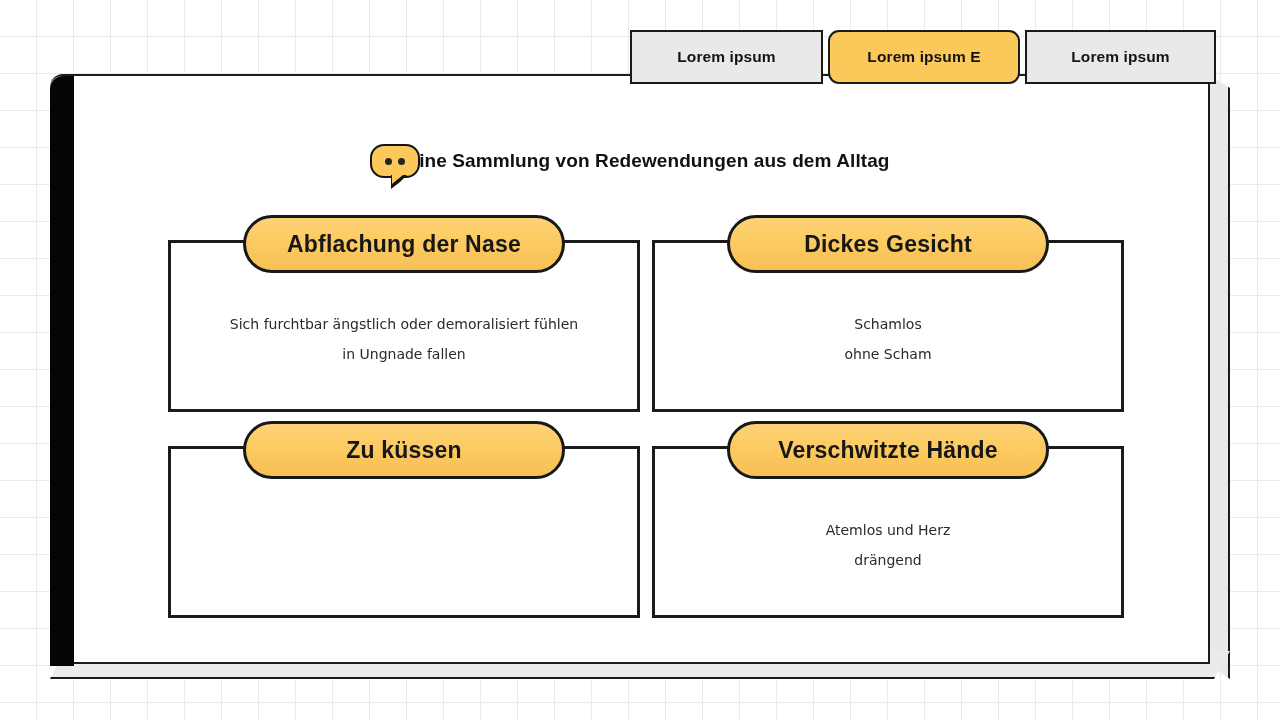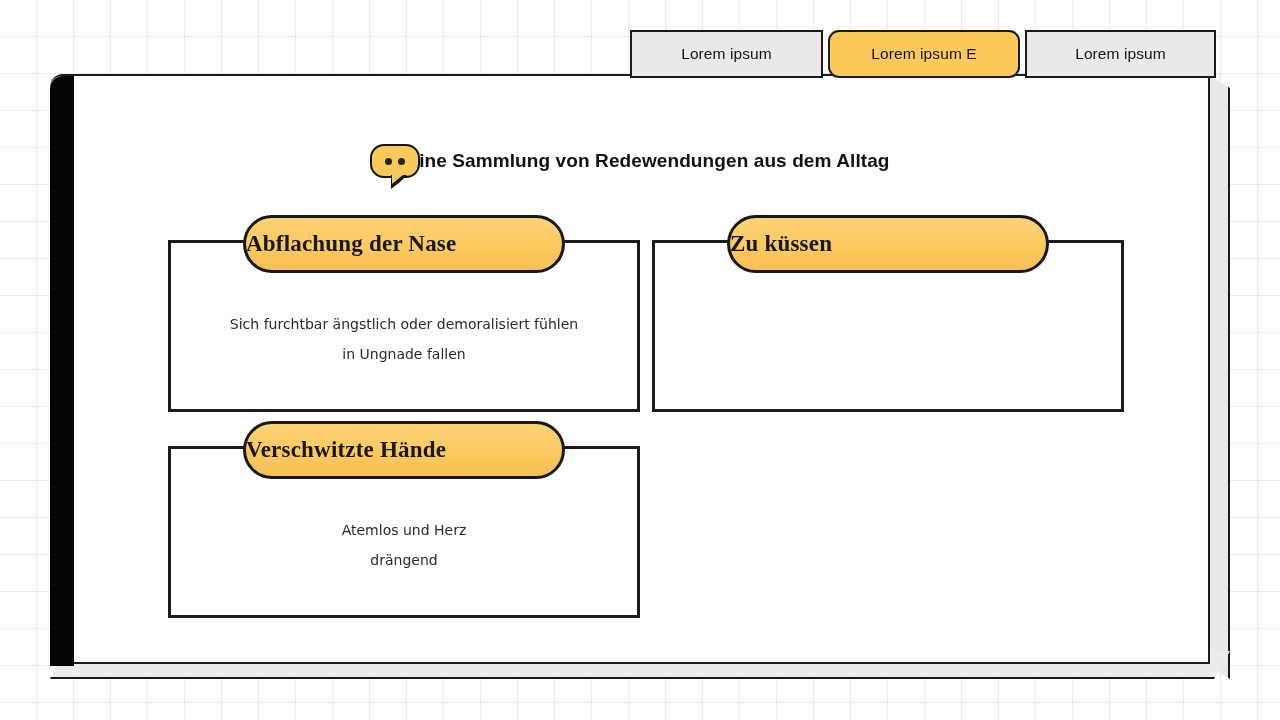--- a/index.html
+++ b/index.html
@@ -27,24 +27,24 @@
     position:absolute;
     left:630px; top:30px;
     height:48px;
     display:flex;
     align-items:stretch;
     z-index:40;
   }
   .tab {
     border:2px solid #1a1a1a;
     display:flex; align-items:center; justify-content:center;
-    font-size:15.5px; font-weight:normal;
+    font-size:15.5px; font-weight:bold;
     color:#141414;
     letter-spacing:.1px;
-    height:48px;
+    height:54px;
   }
   .tab-inactive { background:#e9e9e9; }
   .tab-active   { background:#fbc košice; }
   .tab-active   { background:#fcc council; }
   .tab-active   { background:#fbc95a; }
   .tab-gap { width:5px; }
   #tab0 { width:193px; }
   #tab1 { width:192px;border-radius:11px; }
   #tab2 { width:191px; }
 
@@ -179,22 +179,22 @@
     left:50%;
     top:-28px;
     transform:translateX(-50%);
     width:322px;
     height:58px;
     border:3px solid #181818;
     border-radius:29px;
     background:linear-gradient(180deg,#fdd275 0%,#fbc85d 58%,#f6c055 100%);
     display:flex;
     align-items:center;
+    justify-content:center;
     z-index:3;
-    font-family:Liberation Serif, serif;
   }
   .pill-label {
     font-size:23px;
     font-weight:bold;
     color:#171717;
     white-space:nowrap;
     letter-spacing:.2px;
   }
 
   .card-body {
@@ -251,20 +251,27 @@
       <div id="grid">
 
         <div class="card">
           <div class="pill">
             <span class="pill-label">Abflachung der Nase</span>
           </div>
           <div class="card-body">Sich furchtbar ängstlich oder demoralisiert fühlen
 in Ungnade fallen</div>
         </div>
 
+        <div class="card">
+          <div class="pill">
+            <span class="pill-label">Dickes Gesicht</span>
+          </div>
+          <div class="card-body">Schamlos
+ohne Scham</div>
+        </div>
 
         <div class="card">
           <div class="pill">
             <span class="pill-label">Zu küssen</span>
           </div>
         </div>
 
         <div class="card">
           <div class="pill">
             <span class="pill-label">Verschwitzte Hände</span>

